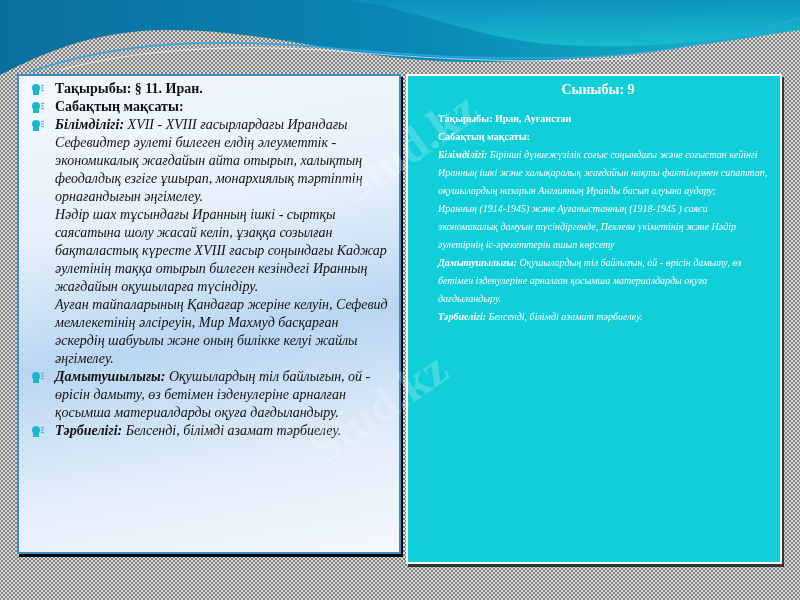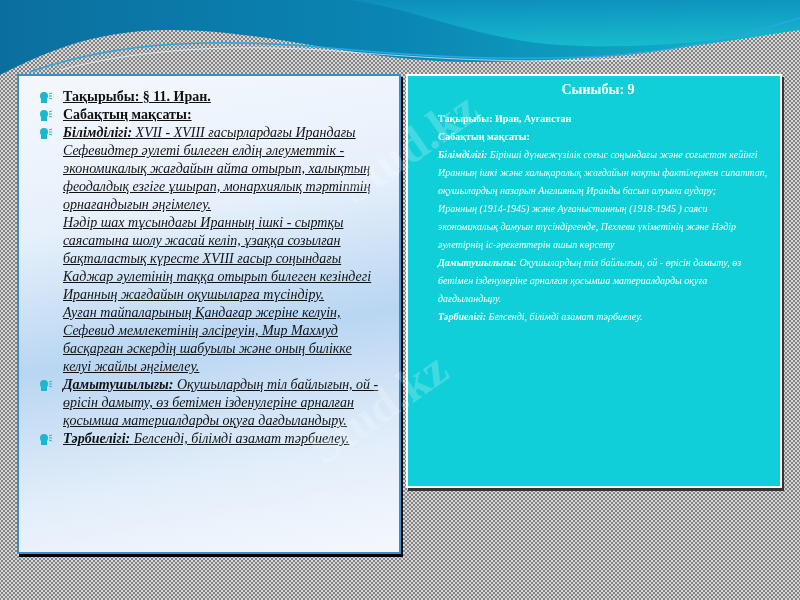--- a/index.html
+++ b/index.html
@@ -20,34 +20,34 @@
     }
     .panel-left {
       left: 17px; top: 74px; width: 384px; height: 480px;
       background: linear-gradient(170deg, #f4f8fd 0%, #e6f0fb 30%, #b9d6f2 55%, #e3eefa 80%, #f4f8fd 100%);
       border: 2px solid #3b8fc4;
       box-shadow: 2px 3px 0 #000;
       padding: 4px 10px 0 10px;
       color: #111;
     }
     .panel-right {
-      left: 406px; top: 74px; width: 376px; height: 414px;
+      left: 406px; top: 74px; width: 376px; height: 490px;
       background: #10cfd8;
       border: 2px solid #fff;
       box-shadow: 2px 3px 0 #333;
       padding: 4px 12px 0 30px;
       color: #fff;
     }
     .panel-title {
       text-align: center; font-weight: bold; font-size: 14px;
       margin: 2px 0 12px 0;
     }
     .panel-left .panel-title { margin-left: 0; }
     .panel-right .panel-title { margin-left: -10px; }
-    ul.items { list-style: none; margin: 8px; padding: 0; text-decoration: underline; }
+    ul.items { list-style: none; margin: 0; padding: 0; }
     ul.items li {
       position: relative; padding-left: 26px; font-size: 14px; line-height: 18px;
     }
     .bullet {
       position: absolute; left: 2px; top: 3px; width: 14px; height: 12px;
     }
     .lbl-bold { font-weight: bold; }
     .lbl-bolditalic { font-weight: bold; font-style: italic; }
     .ital { font-style: italic; }
     .right-block { font-size: 10px; line-height: 18px; }

